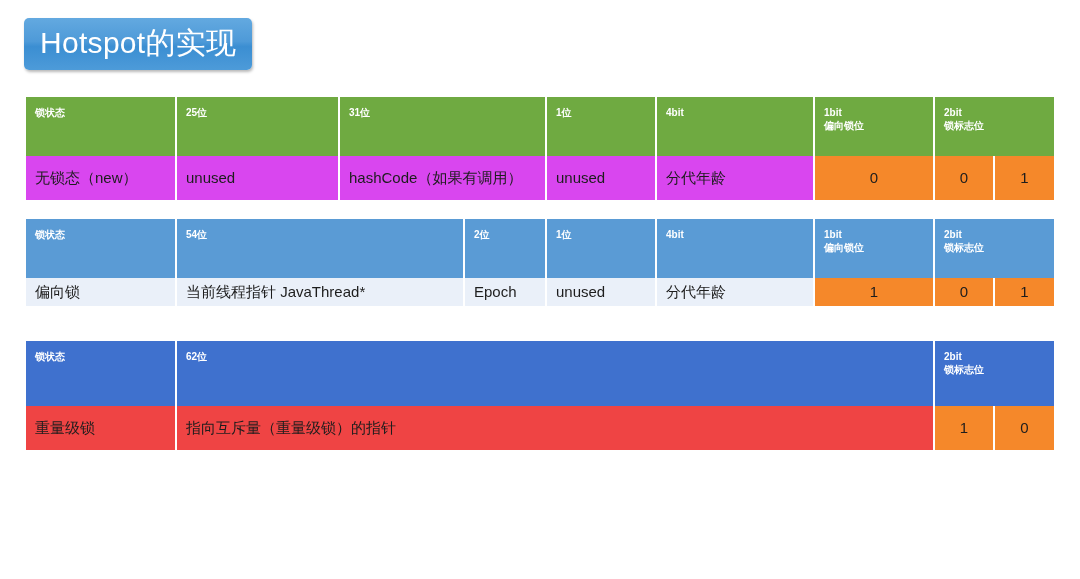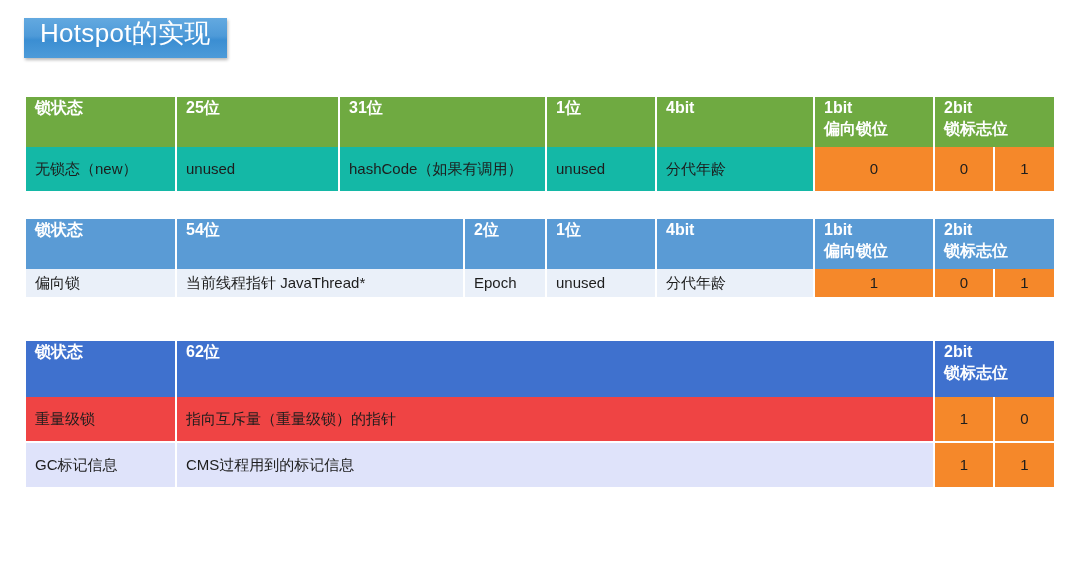--- a/index.html
+++ b/index.html
@@ -17,27 +17,27 @@
   }
 
   
   #title-wrap {
     position: absolute;
     left: 24px;
     top: 18px;
   }
   #title-badge {
     display: inline-block;
-    padding: 1px 16px 9px 16px;
+    padding: 8px 16px 9px 16px;
     background: linear-gradient(to bottom, #63a9e0 0%, #4e9ad8 45%, #3b8ed2 55%, #4d9bd9 100%);
     color: #ffffff;
-    font-size: 26px;
+    font-size: 30px;
     line-height: 1.15;
     letter-spacing: 0.3px;
-    border-radius: 0;
+    border-radius: 5px;
     box-shadow: 1px 2px 3px rgba(0,0,0,0.28);
     white-space: nowrap;
   }
 
   
   .tbl {
     position: absolute;
     left: 26px;
     width: 1028px;
     border-collapse: collapse;
@@ -49,41 +49,41 @@
     vertical-align: middle;
     border: 0;
     overflow: hidden;
     white-space: nowrap;
   }
 
   
   .tbl tr.hdr td {
     color: #ffffff;
     font-weight: bold;
-    font-size: 16px;
+    font-size: 10px;
     vertical-align: top;
-    padding-top: 0;
+    padding-top: 9px;
     line-height: 1.32;
     border-right: 2px solid #ffffff;
   }
   .tbl tr.hdr td:last-child { border-right: 0; }
 
   
   .tbl tr.row td {
     font-size: 15px;
     color: #1d1d1d;
     border-right: 2px solid #ffffff;
     line-height: 1.3;
   }
   .tbl tr.row td:last-child { border-right: 0; }
 
   
   #table-1 { top: 97px; }
   #table-1 tr.hdr td { background: #6faa41; height: 50px; }
-  #table-1 tr.row td { background: #14b8a6; height: 44px; }
+  #table-1 tr.row td { background: #d946ef; height: 44px; }
   #table-1 tr.row td.bitcell { background: #f5882a; }
 
   
   #table-2 { top: 219px; }
   #table-2 tr.hdr td { background: #5a9bd5; height: 50px; }
   #table-2 tr.row td { background: #eaf0f9; height: 28px; }
   #table-2 tr.row td.bitcell { background: #f5882a; }
 
   
   #table-3 { top: 341px; }
@@ -236,20 +236,14 @@
   </tr>
 
 
   <tr class="row alt-b">
     <td>重量级锁</td>
     <td>指向互斥量（重量级锁）的指针</td>
     <td class="bitcell">1</td>
     <td class="bitcell">0</td>
   </tr>
 
-  <tr class="row alt-a">
-    <td>GC标记信息</td>
-    <td>CMS过程用到的标记信息</td>
-    <td class="bitcell">1</td>
-    <td class="bitcell">1</td>
-  </tr>
 </tbody>
   </table>
 
 </body></html>

